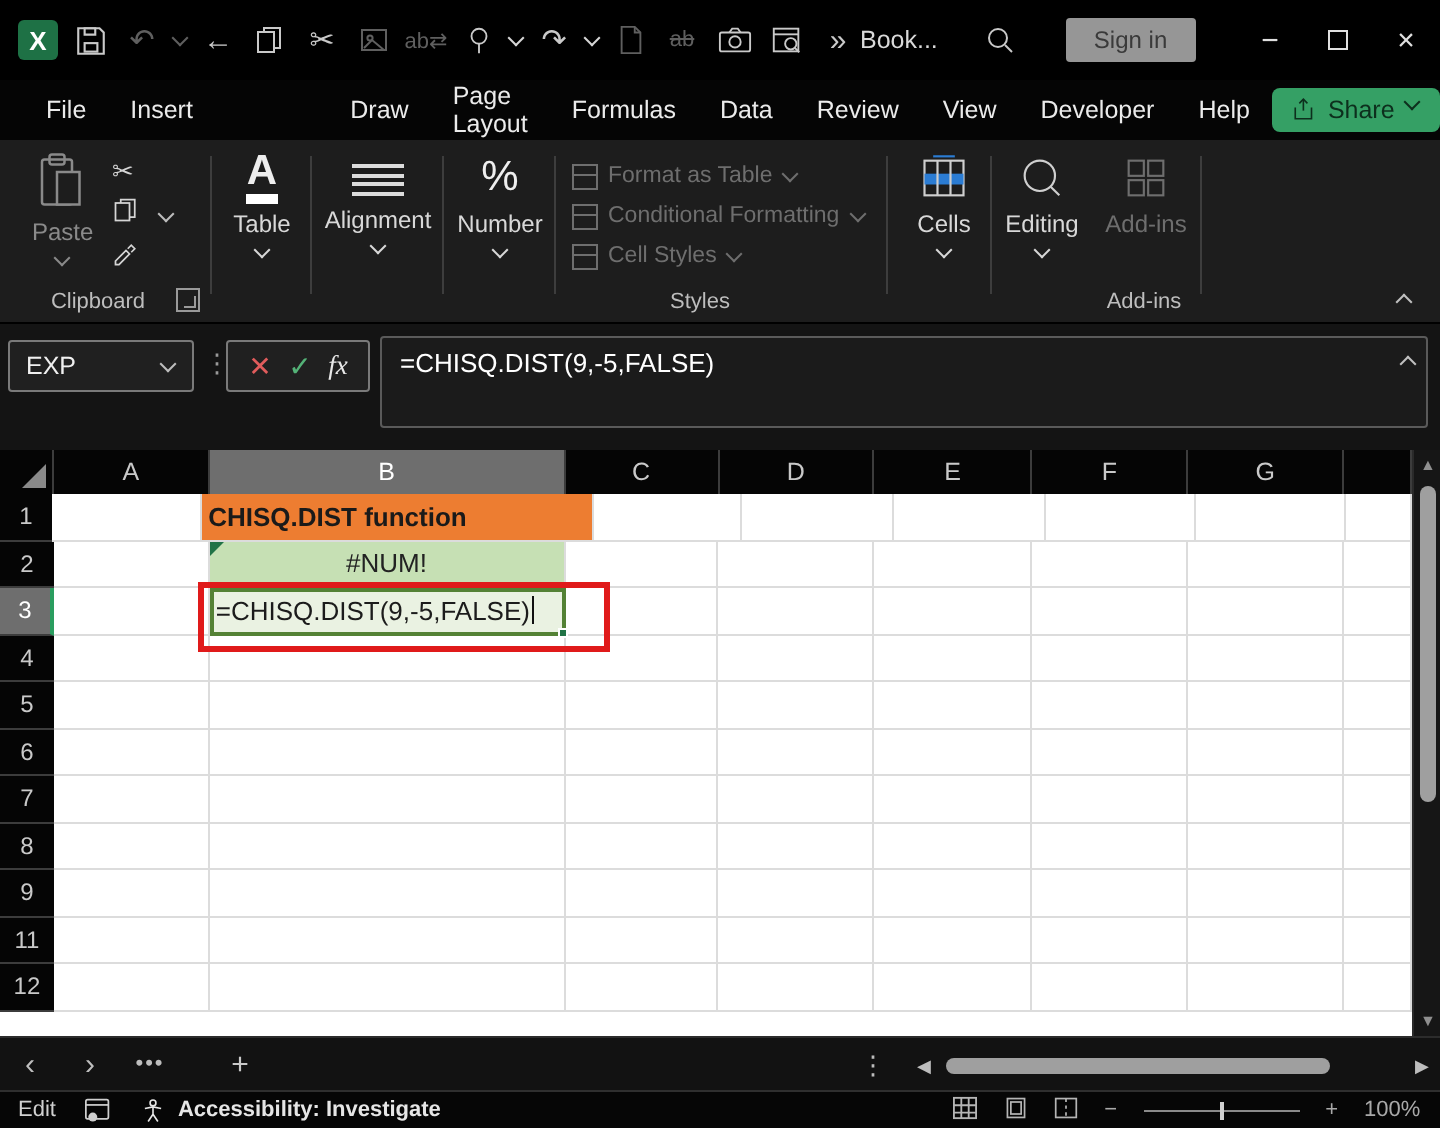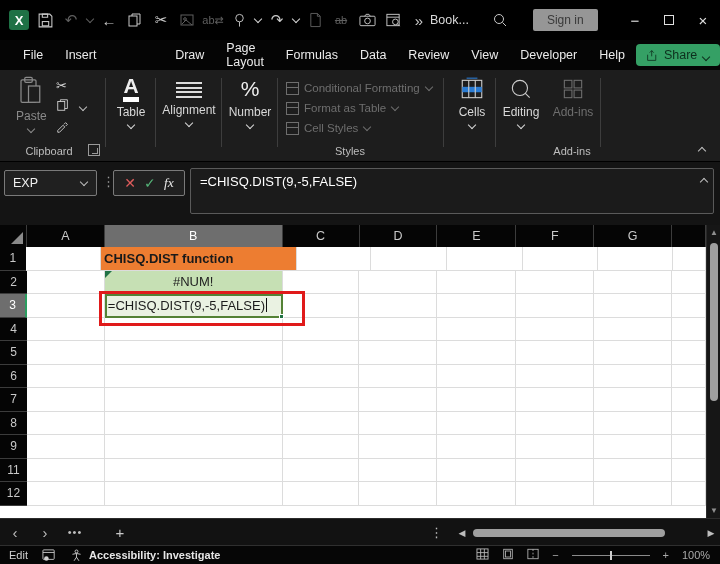--- a/index.html
+++ b/index.html
@@ -19,21 +19,21 @@
   .tb-doc{color:#d9d9d9;font-size:12.5px;margin-left:0;}
   .signin{background:#969696;color:#3a3a3a;border:none;border-radius:2px;font-size:12px;padding:4px 14px;margin-left:22px;font-family:inherit;}
   .winbtn{width:34px;height:30px;display:flex;align-items:center;justify-content:center;color:#e0e0e0;font-size:15px;}
   .maxbox{width:10px;height:10px;border:1.2px solid #e0e0e0;}
 
   
   .tabsrow{display:flex;align-items:center;height:30px;background:#050505;padding-left:12px;}
   .rtab{color:#ebebeb;font-size:12.5px;padding:6px 11px;position:relative;cursor:default;}
   .rtab.active{font-weight:bold;margin-top:45px;}
   .rtab.active::after{content:"";position:absolute;left:10px;right:10px;bottom:1px;height:3px;background:#23945c;border-radius:2px;}
-  .share{margin-left:auto;margin-right:12px;background:#35a065;color:#0d2f1d;border-radius:4px;display:flex;align-items:flex-end;gap:5px;padding:4px 10px;font-size:12.5px;}
+  .share{margin-left:auto;margin-right:12px;background:#35a065;color:#0d2f1d;border-radius:4px;display:flex;align-items:flex-start;gap:5px;padding:4px 10px;font-size:12.5px;}
 
   
   .ribbon{position:relative;height:92px;background:#1d1d1d;border-bottom:1px solid #000;}
   .rsep{position:absolute;top:8px;bottom:14px;width:1px;background:#3d3d3d;}
   .grouplabel{position:absolute;bottom:4px;font-size:11px;color:#bdbdbd;text-align:center;}
   .bigbtn{position:absolute;top:6px;display:flex;flex-direction:column;align-items:center;gap:3px;color:#d8d8d8;}
   .bigbtn .lbl{font-size:12px;}
   .smallrow{display:flex;align-items:center;gap:5px;font-size:11.5px;color:#6e6e6e;height:20px;}
   .sicon{width:13px;height:13px;border:1px solid #6e6e6e;display:inline-block;position:relative;}
   .sicon::after{content:"";position:absolute;left:0;right:0;top:4px;height:1px;background:#6e6e6e;}
@@ -265,26 +265,26 @@
       <span class="pct">%</span>
       <span class="lbl">Number</span>
       <span class="chev"></span>
     </div>
     <div class="rsep" style="left:277px;"></div>
 
     <div style="position:absolute;left:286px;top:8px;">
 
     <div class="smallrow">
           <span class="sicon"></span>
-          <span>Conditional Formatting</span>
+          <span>Format as Table</span>
           <span class="chev"></span>
         </div>
         <div class="smallrow">
           <span class="sicon"></span>
-          <span>Format as Table</span>
+          <span>Conditional Formatting</span>
           <span class="chev"></span>
         </div>
         <div class="smallrow">
           <span class="sicon"></span>
           <span>Cell Styles</span>
           <span class="chev"></span>
         </div>
       </div>
     <span class="grouplabel" style="left:300px;width:100px;">Styles</span>
     <div class="rsep" style="left:443px;"></div>

